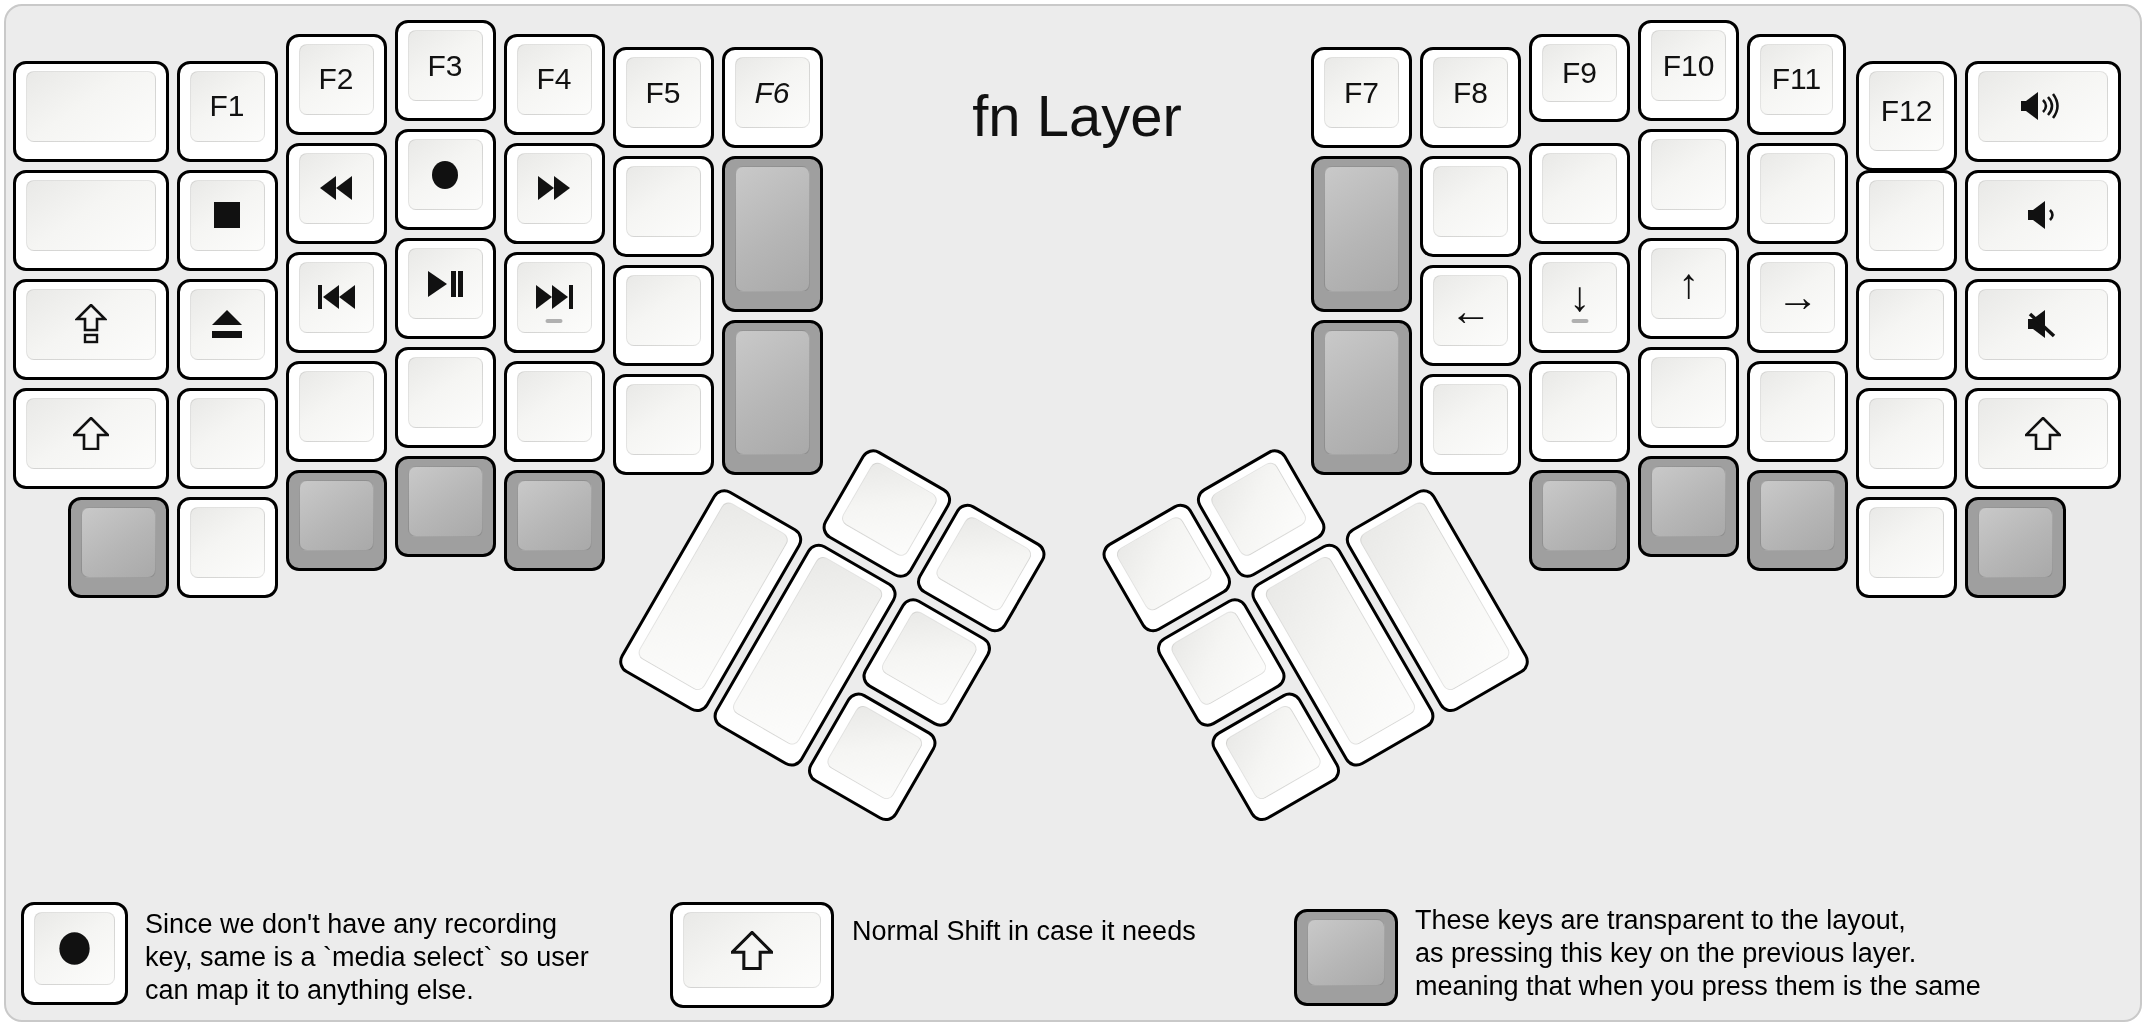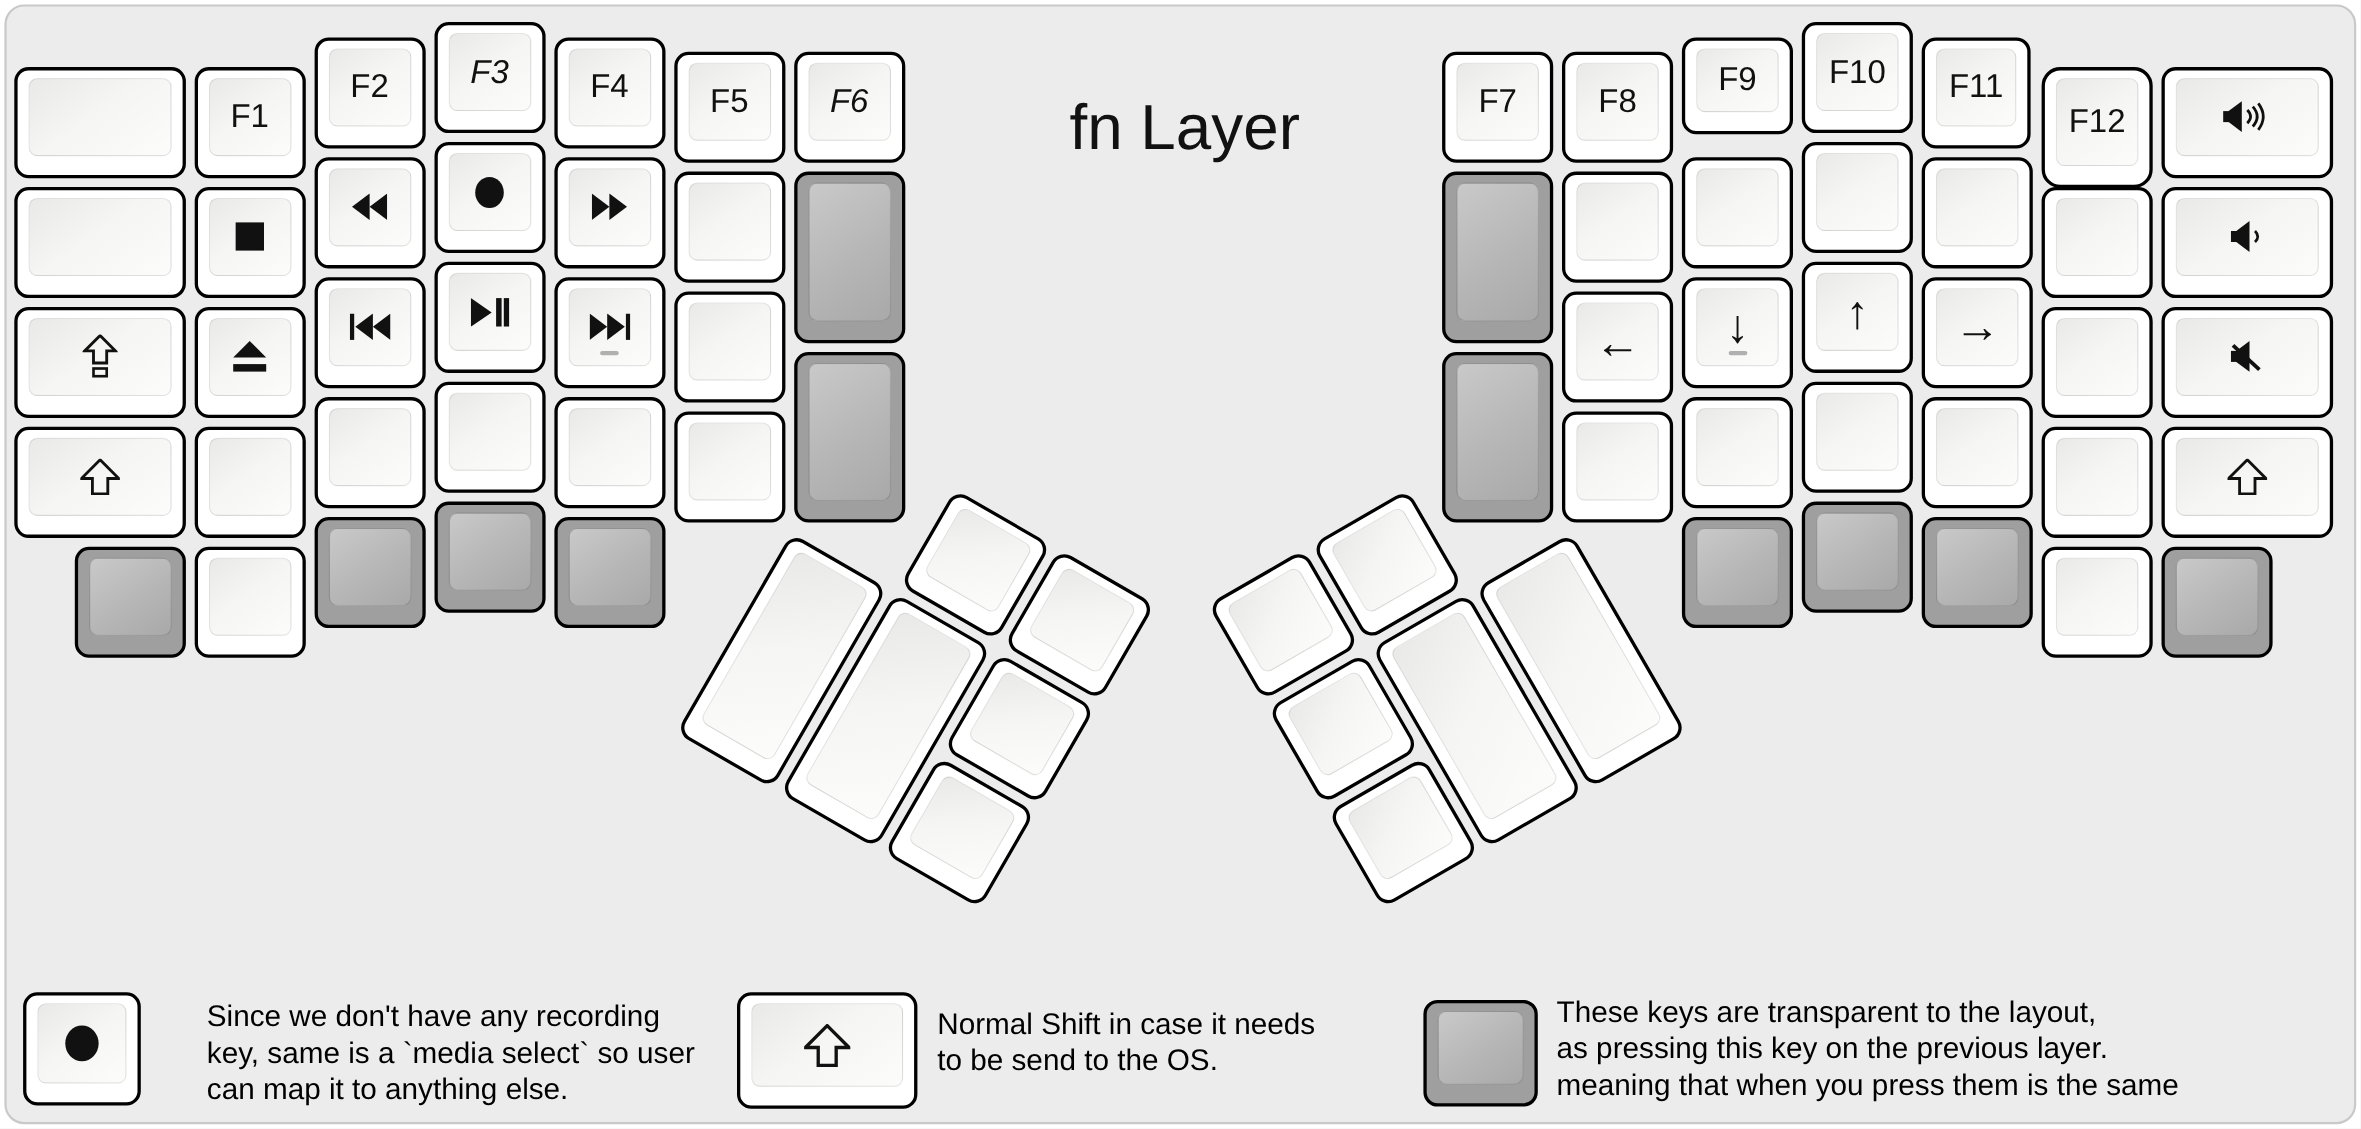--- a/index.html
+++ b/index.html
@@ -129,21 +129,21 @@
               <rect x="0" y="0" width="4" height="24"></rect>
               <polygon points="21,0 5,12 21,24"></polygon>
               <polygon points="37,0 21,12 37,24"></polygon>
             </svg>
           </span>
         </div>
       </div>
       <div class="key white" style="left: 276.5px; top: 344.625px; width: 101px; height: 101px;">
         <div class="keytop"></div>
       </div>
-      <div class="key white" style="left: 385.5px; top: 4px; width: 101px; height: 101px; font-style: italic;">
+      <div class="key white" style="left: 385.5px; top: 4px; width: 101px; height: 101px;">
         <div class="keytop">
           <span class="klabel">F3</span>
         </div>
       </div>
       <div class="key white" style="left: 385.5px; top: 113px; width: 101px; height: 101px;">
         <div class="keytop">
           <span class="kicon">
             <svg width="28" height="30" viewBox="0 0 28 30" fill="#111" xmlns="http://www.w3.org/2000/svg">
               <ellipse cx="14" cy="15" rx="13" ry="14"></ellipse>
             </svg>
@@ -423,39 +423,38 @@
         <div class="keytop"></div>
       </div>
       <div class="key white" style="left: -323px; top: 113px; width: 101px; height: 101px;">
         <div class="keytop"></div>
       </div>
     </div>
   </div>
 
 <div id="legend-root">
   <div class="legend-item">
-    <div class="legend-text" style="left: 145px; top: 908px; margin-left: 43px;">
+    <div class="legend-text" style="left: 145px; top: 908px;">
       <div>Since we don't have any recording</div>
       <div>key, same is a `media select` so user</div>
       <div>can map it to anything else.</div>
     </div>
   <div class="key white" style="left: 21px; top: 902px; width: 107px; height: 103px;">
         <div class="keytop">
           <span class="kicon">
             <svg width="33" height="35" viewBox="0 0 28 30" fill="#111" xmlns="http://www.w3.org/2000/svg">
               <ellipse cx="14" cy="15" rx="13" ry="14"></ellipse>
             </svg>
           </span>
         </div>
       </div>
     </div>
   <div class="legend-item">
     <div class="legend-text" style="left: 852px; top: 915px;">
       <div>Normal Shift in case it needs</div>
-      <div>to be send to the OS.</div>
     </div>
   <div class="key white" style="left: 670px; top: 902px; width: 164px; height: 106px;">
         <div class="keytop">
           <span class="kicon">
             <svg width="42" height="39" viewBox="0 0 36 33" fill="#111" xmlns="http://www.w3.org/2000/svg">
               <path d="M18 1 L35 18 H25 V32 H11 V18 H1 Z" fill="none" stroke="#111" stroke-width="2.6" stroke-linejoin="miter"></path>
             </svg>
           </span>
         </div>
       </div>

